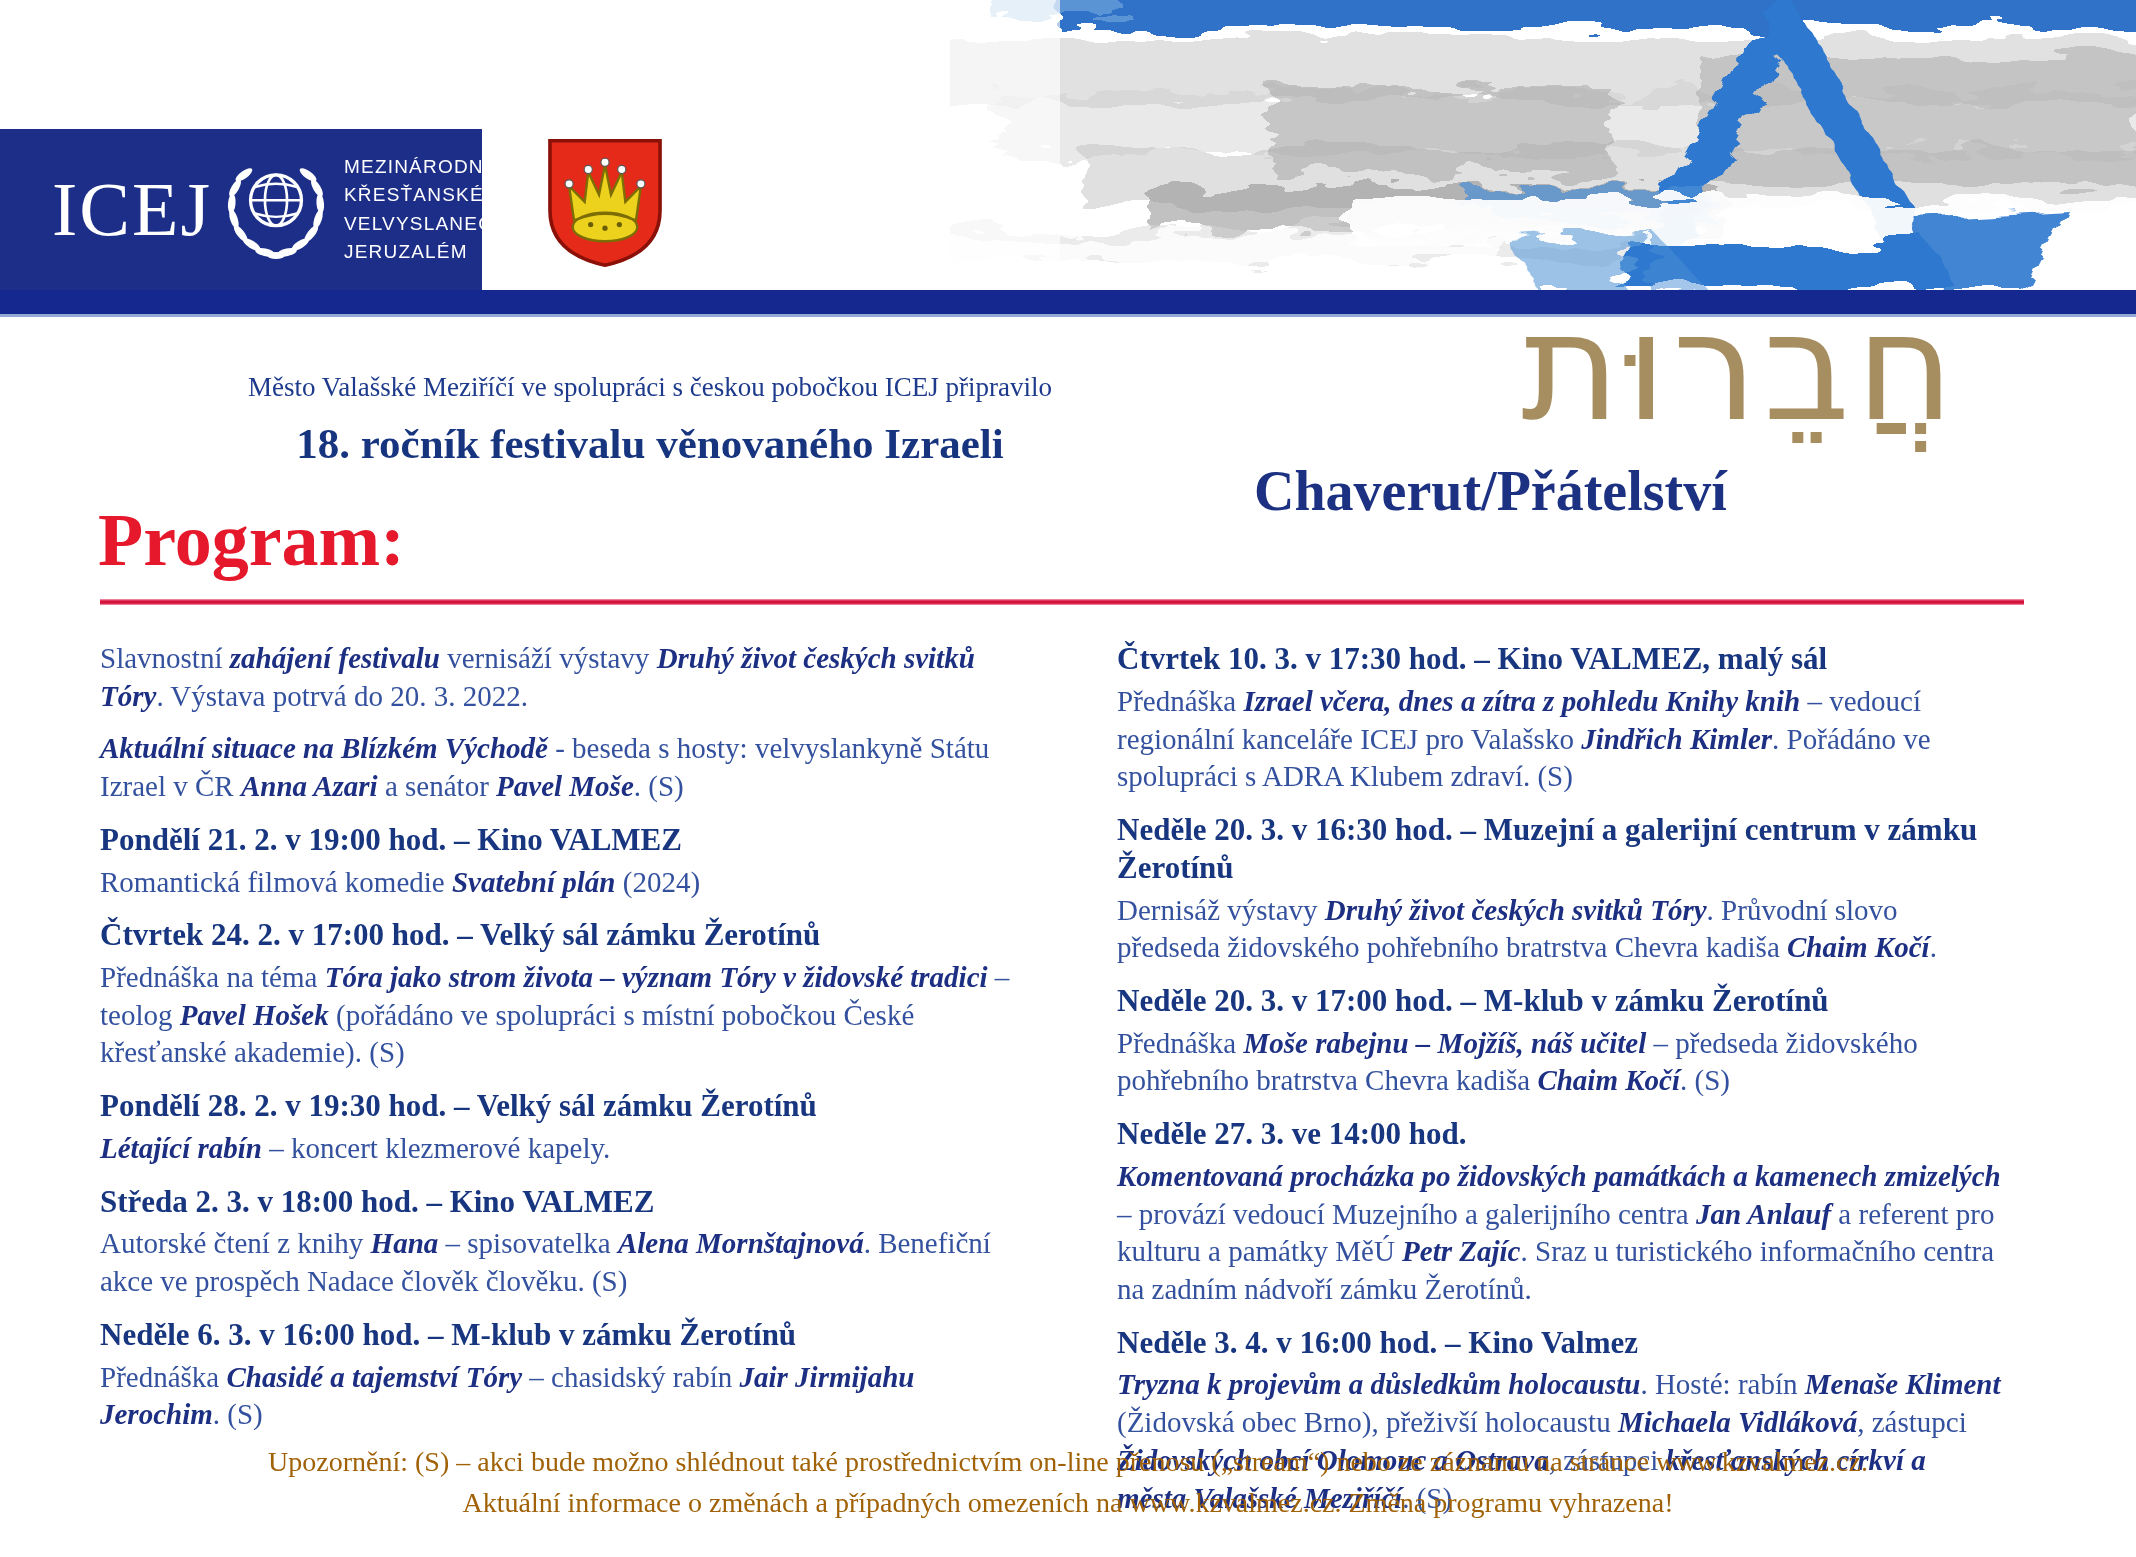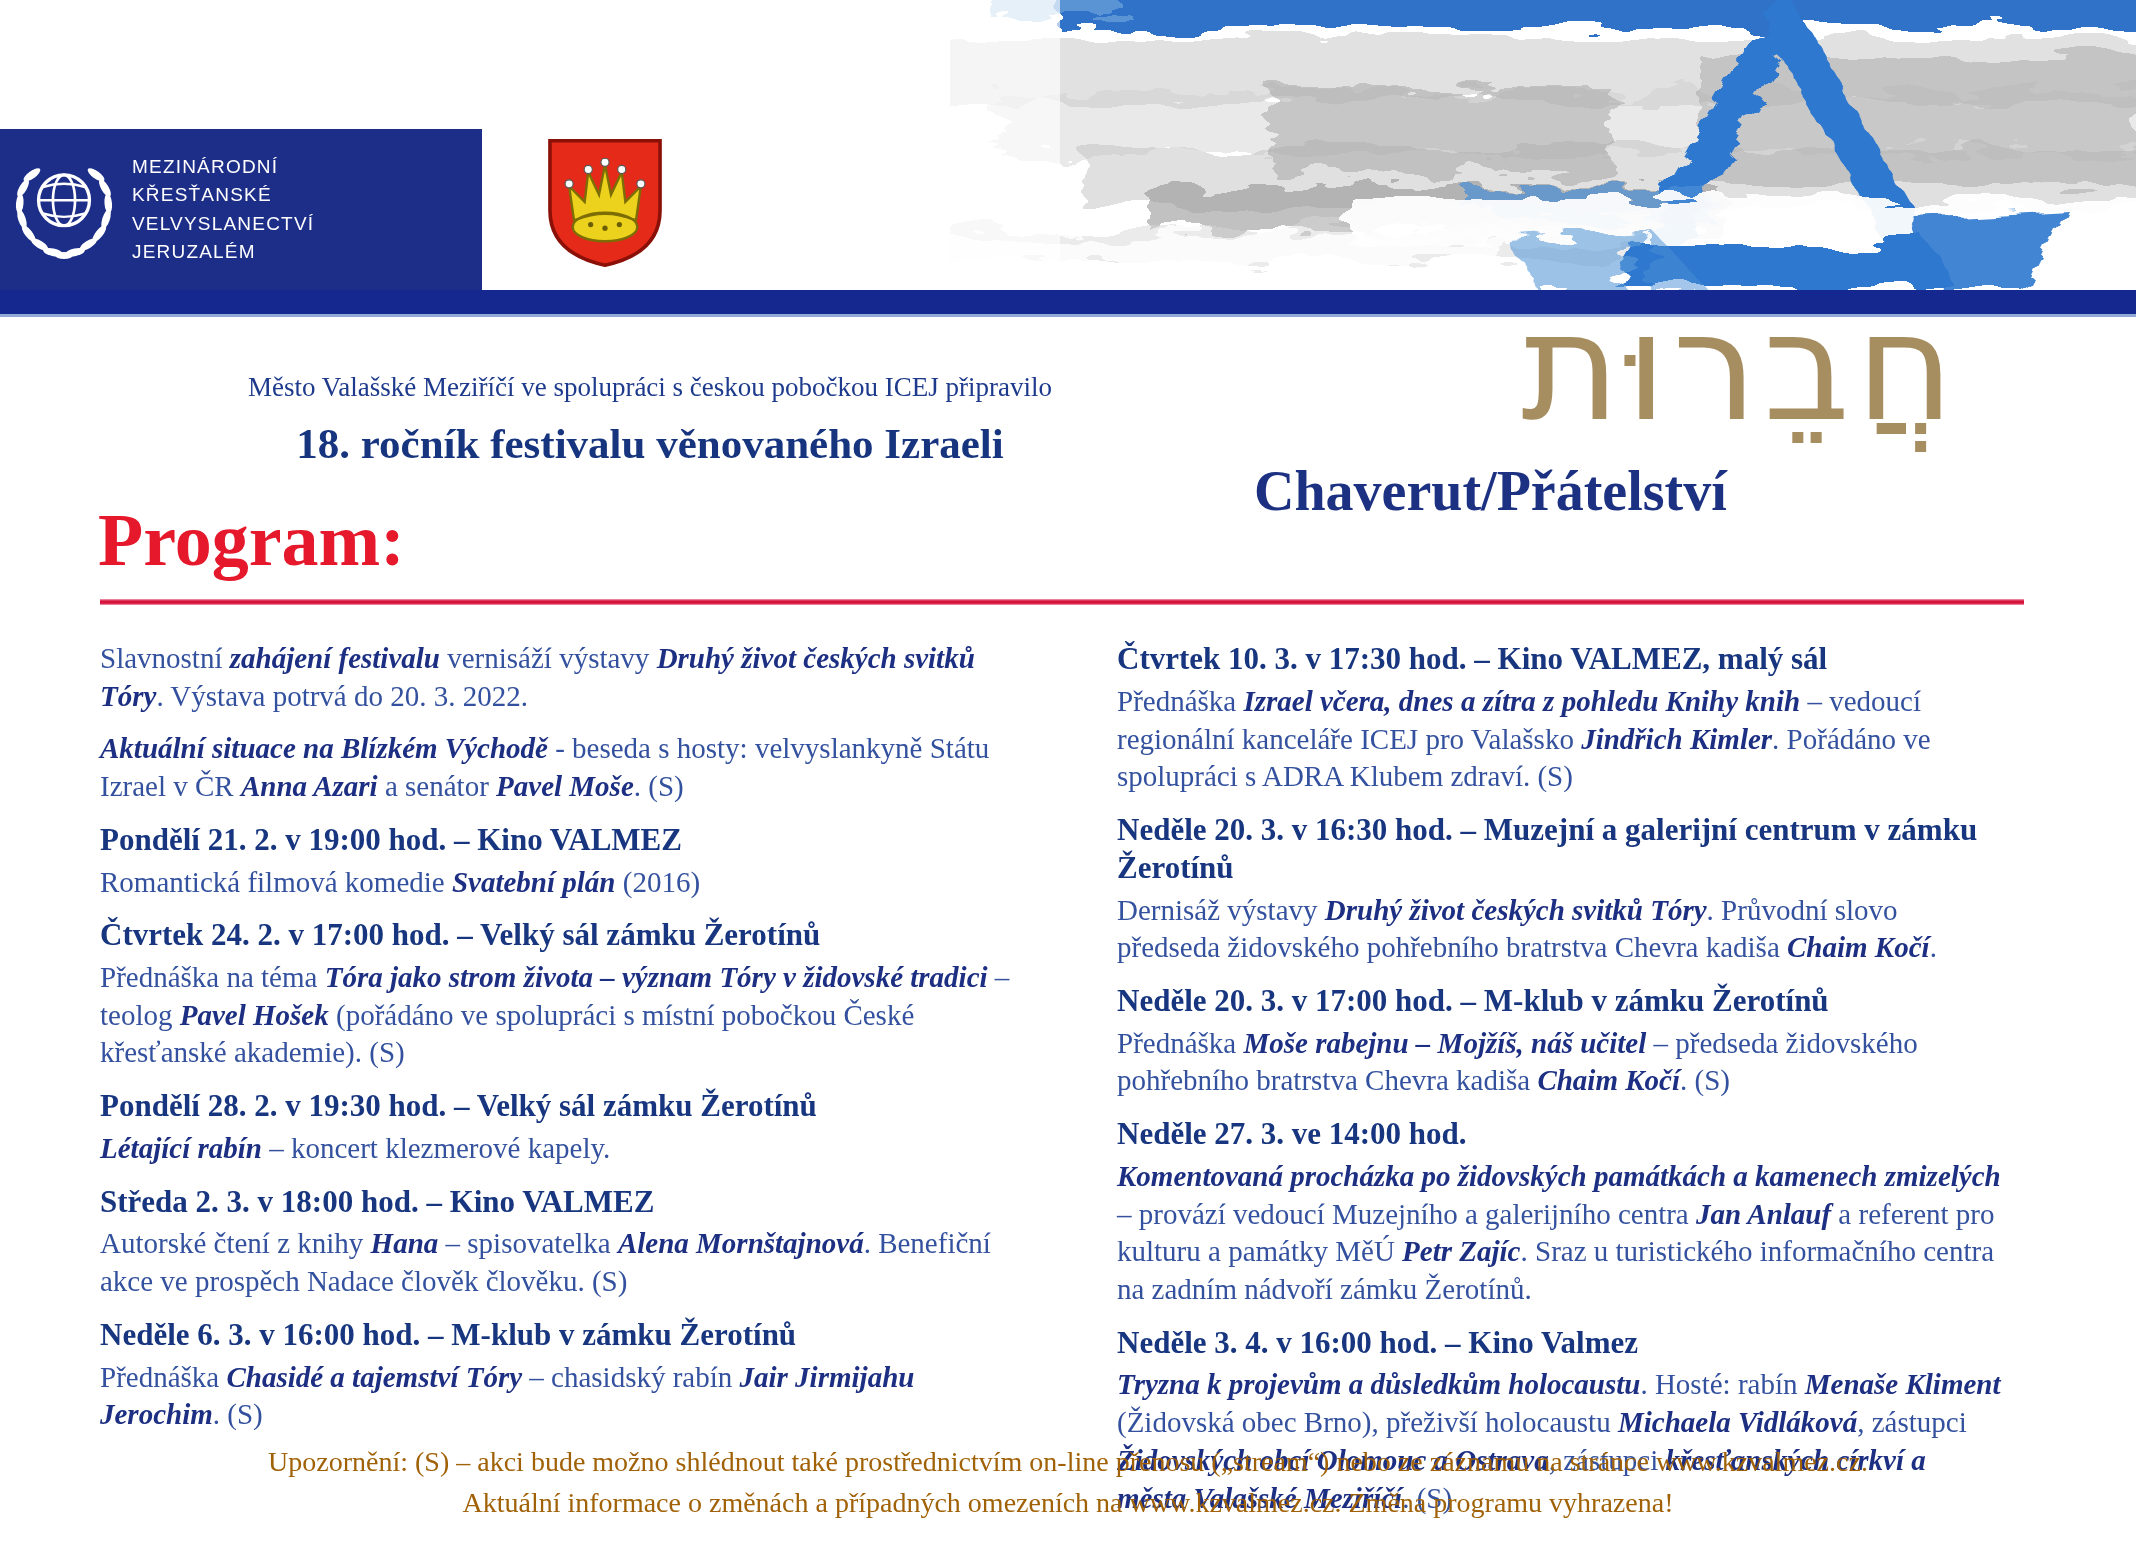--- a/index.html
+++ b/index.html
@@ -79,20 +79,21 @@
 
     <path d="M556,238 L700,228 L664,292 L590,292 Z" fill="#5b9bd8" opacity="0.6" filter="url(#wc2)"></path>
     <path d="M964,216 L1116,208 L1074,292 L994,292 Z" fill="#2d78cf" opacity="0.9" filter="url(#wc)"></path>
     <path d="M700,228 L760,292 L700,292 Z" fill="#4b8ed6" opacity="0.5" filter="url(#wc2)"></path>
 
     <rect x="-10" y="0" width="120" height="292" fill="#ffffff" opacity="0.65"></rect>
   </svg>
 </div>
 
 <div class="icej-box">
+  <div class="icej-wordmark">ICEJ</div>
   <div class="icej-emblem">
     <svg width="116" height="104" viewBox="0 0 100 94">
       <g stroke="#ffffff" fill="none" stroke-width="3">
         <circle cx="50" cy="40" r="23"></circle>
         <ellipse cx="50" cy="40" rx="10" ry="23" stroke-width="2.4"></ellipse>
         <line x1="27" y1="40" x2="73" y2="40" stroke-width="2.4"></line>
         <path d="M31,28 Q50,22 69,28" stroke-width="2.2"></path>
         <path d="M31,52 Q50,58 69,52" stroke-width="2.2"></path>
       </g>
       <g fill="#ffffff">
@@ -162,21 +163,21 @@
 <div class="columns">
   <div class="col left">
       <div class="entry">
         <div class="entry-body"><span>Slavnostní </span><span class="b">zahájení festivalu</span><span> vernisáží výstavy </span><span class="b">Druhý život českých svitků Tóry</span><span>. Výstava potrvá do 20. 3. 2022.</span></div>
       </div>
       <div class="entry">
         <div class="entry-body"><span class="b">Aktuální situace na Blízkém Východě</span><span>  - beseda s hosty: velvyslankyně Státu Izrael v ČR </span><span class="b">Anna Azari</span><span> a senátor </span><span class="b">Pavel Moše</span><span>. (S)</span></div>
       </div>
       <div class="entry">
         <div class="entry-heading">Pondělí 21. 2. v 19:00 hod. – Kino VALMEZ</div>
-        <div class="entry-body"><span>Romantická filmová komedie </span><span class="b">Svatební plán</span><span> (2016)</span></div>
+        <div class="entry-body"><span>Romantická filmová komedie </span><span class="b">Svatební plán</span><span> (2024)</span></div>
       </div>
       <div class="entry">
         <div class="entry-heading">Čtvrtek 24. 2. v 17:00 hod. – Velký sál zámku Žerotínů</div>
         <div class="entry-body"><span>Přednáška na téma </span><span class="b">Tóra jako strom života – význam Tóry v židovské tradici</span><span> – teolog </span><span class="b">Pavel Hošek</span><span> (pořádáno ve spolupráci s místní pobočkou České křesťanské akademie). (S)</span></div>
       </div>
       <div class="entry">
         <div class="entry-heading">Pondělí 28. 2. v 19:30 hod. – Velký sál zámku Žerotínů</div>
         <div class="entry-body"><span class="b">Létající rabín</span><span> – koncert klezmerové kapely.</span></div>
       </div>
       <div class="entry">

